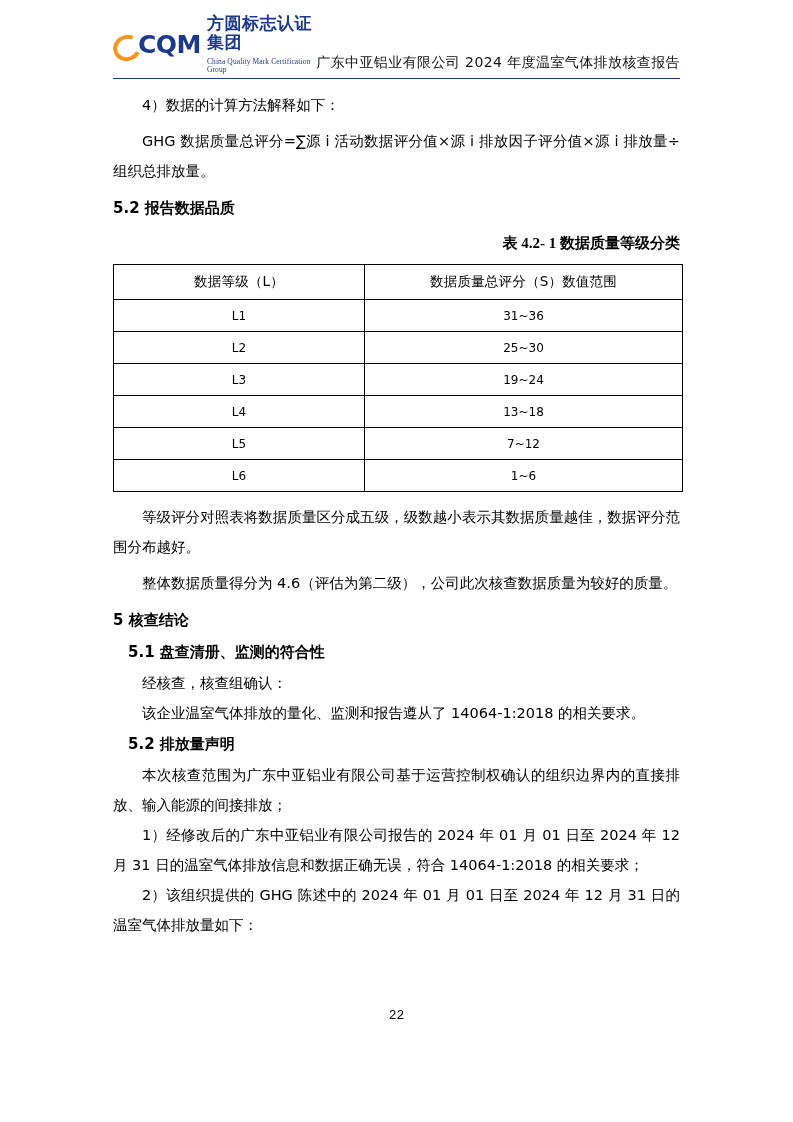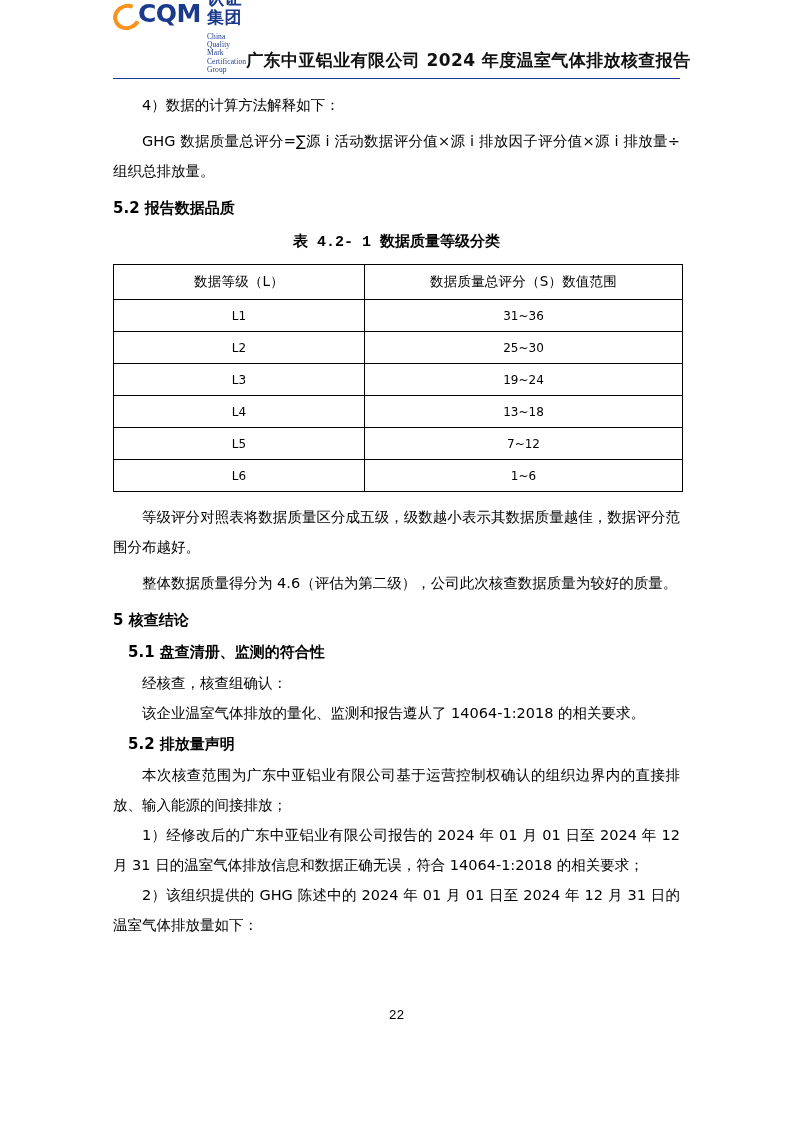--- a/index.html
+++ b/index.html
@@ -85,26 +85,25 @@
   }
   .logo-en {
     font-family: Liberation Serif, serif;
     font-size: 7.5px;
     color: #1b3a8c;
     letter-spacing: 0.1px;
     margin-top: 6px;
   }
   .header-title {
     font-family: "DejaVu Sans", sans-serif;
-    font-size: 17px;
+    font-size: 14px;
     color: #111111;
     letter-spacing: 0.4px;
     padding-bottom: 2px;
     white-space: nowrap;
-    font-weight: bold;
   }
   .header-rule {
     position: absolute;
     left: 0;
     top: 50px;
     width: 567px;
     border-top: 1.3px solid #1b3a8c;
   }
 
   
@@ -134,22 +133,22 @@
     margin: 0;
   }
   .heading-l1 { text-indent: 0; }
   .heading-l2 { text-indent: 1em; }
 
   .gap-sm { height: 6px; }
   .gap-md { height: 10px; }
 
   
   .table-caption {
-    text-align: center;
-    font-family: Liberation Mono, monospace;
+    text-align: right;
+    font-family: Liberation Serif, serif;
     font-weight: bold;
     font-size: 15px;
     line-height: 30px;
     margin: 4px 0 6px 0;
   }
 
   
   table.data-table {
     border-collapse: collapse;
     width: 567px;

